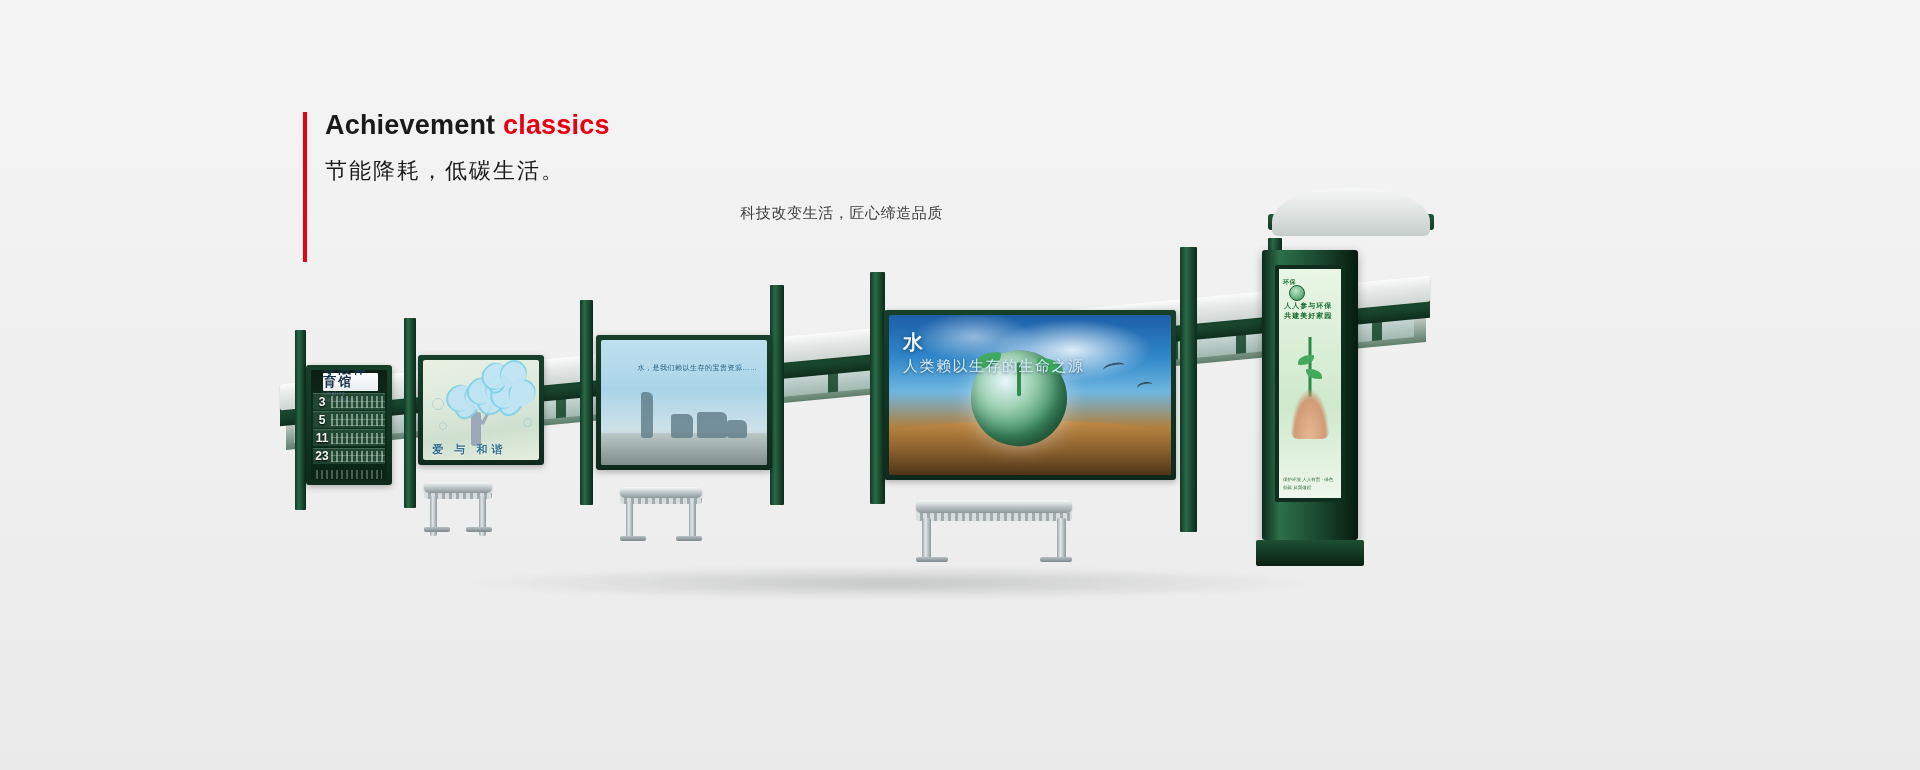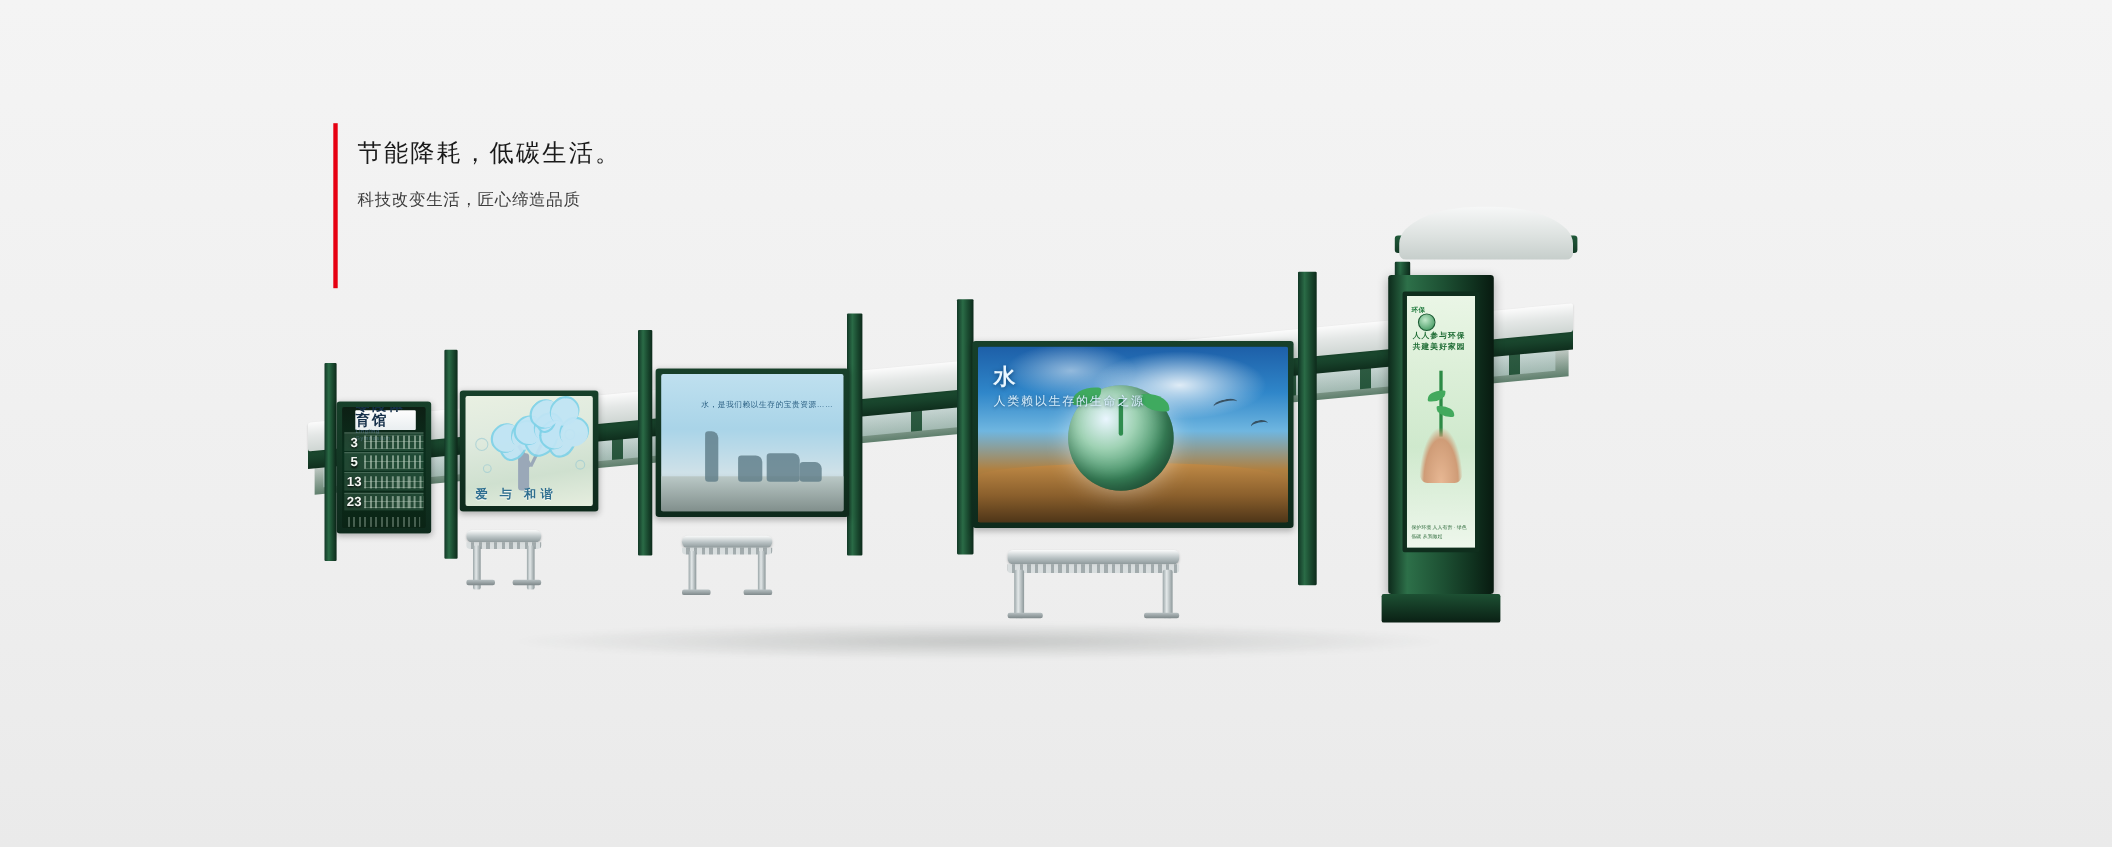--- a/index.html
+++ b/index.html
@@ -16,21 +16,21 @@
   .headline { position:absolute; left:303px; top:110px; width:640px; }
   .headline .rule {
     position:absolute; left:0; top:2px; width:4px; height:150px;
     background:#e60012;
   }
   .headline .lines { padding-left:22px; }
   .h-line1 { font-size:27px; font-weight:bold; color:#1a1a1a; letter-spacing:.2px; line-height:1.18; }
   .h-line1 .accent { color:#e60012; }
   .h-line2 { font-size:26px; font-weight:400; color:#262626; letter-spacing:.3px; line-height:1.3; margin-top:2px; }
   .h-line3 { font-size:22px; font-weight:400; color:#1a1a1a; letter-spacing:2px; margin-top:14px; }
-  .h-line4 { font-size:15px; color:#3d3d3d; letter-spacing:.6px; margin-top:18px; }
+  .h-line4 { font-size:15px; color:#3d3d3d; letter-spacing:.6px; margin-top:18px;text-align:right; }
 
   
   .shelter { position:absolute; left:0; top:0; width:1920px; height:770px; }
 
   
   .canopy {
     position:absolute; left:280px; top:196px; width:1150px; height:160px;
     transform-origin:0 100%;
   }
   .canopy .roof-top {
@@ -196,21 +196,21 @@
     border-top:2px solid #2b3b46; border-radius:50%;
     transform:rotate(-12deg); opacity:.8;
   }
   .art-water .wtitle {
     position:absolute; left:5%; top:9%; color:#eaf7ff;
     font-size:20px; font-weight:bold; letter-spacing:1px;
     text-shadow:0 1px 4px rgba(0,30,60,.6);
   }
   .art-water .wsub {
     position:absolute; left:5%; top:26%; color:#d8eefc;
-    font-size:11px; letter-spacing:1.5px;
+    font-size:15px; letter-spacing:1.5px;
     text-shadow:0 1px 3px rgba(0,30,60,.6);
   }
 
   
   .sched { position:absolute; inset:0; background:linear-gradient(180deg,#0d1f14,#09301d 40%,#0b2415); }
   .sched .head {
     position:absolute; left:16%; top:3%; width:72%; height:16%;
     background:linear-gradient(180deg,#fdfdfd,#e9eef0);
     border-radius:1px; display:flex; flex-direction:column;
     align-items:center; justify-content:center;
@@ -295,20 +295,21 @@
   }
 </style>
 </head>
 <body>
 
 <div class="stage">
 
   <div class="headline">
     <div class="rule"></div>
     <div class="lines">
+      <div class="h-line1"><span>Achievement </span><span class="accent">classics</span></div>
       <div class="h-line3">节能降耗，低碳生活。</div>
       <div class="h-line4">科技改变生活，匠心缔造品质</div>
     </div>
   </div>
 
   <div class="shelter">
 
     <div class="canopy">
       <div class="roof-under"></div>
       <div class="glass-strip"></div>
@@ -339,21 +340,21 @@
           <div class="rows">
             <div class="row">
               <div class="rno">3</div>
               <div class="rstops"></div>
             </div>
             <div class="row">
               <div class="rno">5</div>
               <div class="rstops"></div>
             </div>
             <div class="row">
-              <div class="rno">13</div>
+              <div class="rno">11</div>
               <div class="rstops"></div>
             </div>
             <div class="row">
               <div class="rno">23</div>
               <div class="rstops"></div>
             </div>
           </div>
           <div class="foot"></div>
         </div>
       </div>

